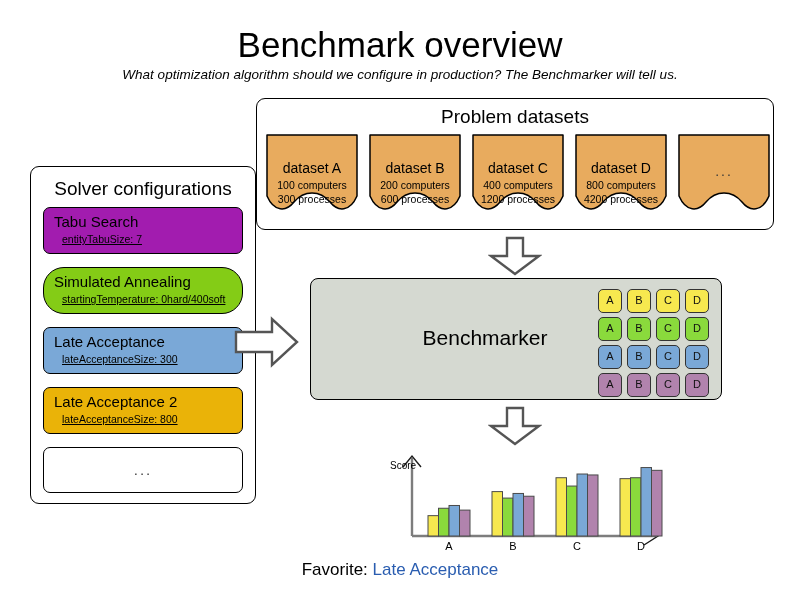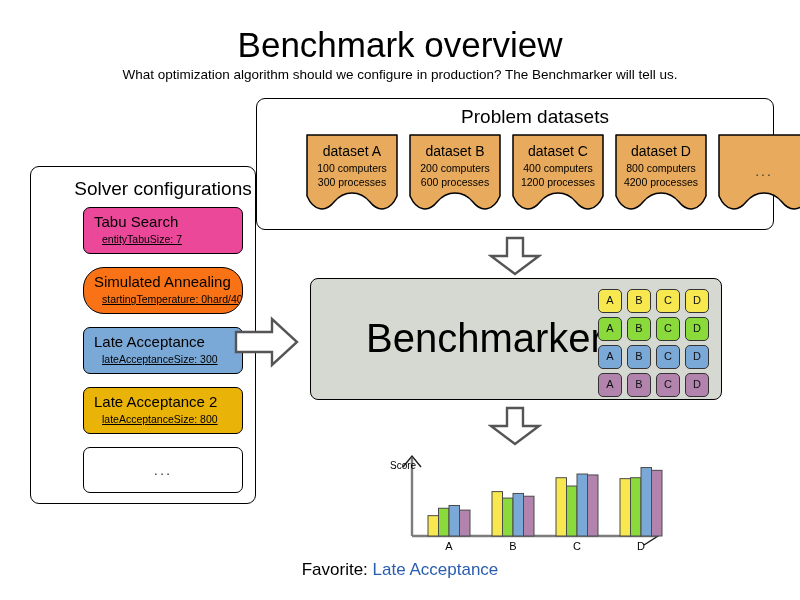--- a/index.html
+++ b/index.html
@@ -20,29 +20,29 @@
     font-size:35px;
     font-weight:normal;
     letter-spacing:0px;
     line-height:42px;
   }
   #page-subtitle{
     top:66px;left:0;width:800px;
     text-align:center;
     font-size:13.5px;
     line-height:18px;
+    font-style:italic;
   }
 
   
   .panel{
     border:1.6px solid #000;
     border-radius:9px;
     background:#fff;
     box-sizing:border-box;
-    padding-left:40px;
   }
   .panel-title{
     text-align:center;
     font-size:19px;
     line-height:24px;
   }
 
   
   #solver-panel{left:30px;top:166px;width:226px;height:338px;}
   #solver-panel-title{margin-top:10px;}
@@ -81,37 +81,37 @@
     width:92px;
     height:80px;
     flex:0 0 92px;
   }
   .dataset-tile svg{position:absolute;left:0;top:0;}
   .dataset-text{
     position:absolute;left:0;top:0;width:92px;
     text-align:center;
     pointer-events:none;
   }
-  .dataset-name{font-size:14px;line-height:20px;margin-top:7px;}
+  .dataset-name{font-size:14px;line-height:20px;margin-top:24px;}
   .dataset-line{font-size:10.5px;line-height:14px;}
   .dataset-ellipsis{
     font-size:14px;letter-spacing:2px;color:#3a3a3a;margin-top:29px;line-height:16px;
   }
 
   
   #benchmarker-box{
     left:310px;top:278px;width:412px;height:122px;
     background:#d5d9d1;
     border:1.6px solid #000;
     border-radius:8px;
     box-sizing:border-box;
   }
   #benchmarker-label{
     position:absolute;left:24px;top:40px;width:300px;
-    text-align:center;font-size:40px;line-height:38px;
+    text-align:center;font-size:21px;line-height:38px;
   }
   #result-grid{
     position:absolute;right:12px;top:10px;
     display:grid;
     grid-template-columns:repeat(4,24px);
     grid-auto-rows:24px;
     gap:4px 5px;
   }
   .result-cell{
     border:1.3px solid #333;
@@ -145,25 +145,25 @@
 </style>
 </head>
 <body>
 
 <div class="abs" id="page-title">Benchmark overview</div>
 <div class="abs" id="page-subtitle">What optimization algorithm should we configure in production? The Benchmarker will tell us.</div>
 
 <div class="abs panel" id="solver-panel">
   <div class="panel-title" id="solver-panel-title">Solver configurations</div>
   <div class="config-list" id="config-list">
-      <div class="config-card" style="background: #ec4899;">
+      <div class="config-card" style="background: #a21caf;">
         <div class="config-name">Tabu Search</div>
         <div class="config-param">entityTabuSize: 7</div>
       </div>
-      <div class="config-card" style="background: #f97316; border-radius: 21px;">
+      <div class="config-card" style="background: #84cc16; border-radius: 21px;">
         <div class="config-name">Simulated Annealing</div>
         <div class="config-param">startingTemperature: 0hard/400soft</div>
       </div>
       <div class="config-card" style="background: rgb(122, 168, 215);">
         <div class="config-name">Late Acceptance</div>
         <div class="config-param">lateAcceptanceSize: 300</div>
       </div>
       <div class="config-card" style="background: #eab308;">
         <div class="config-name">Late Acceptance 2</div>
         <div class="config-param">lateAcceptanceSize: 800</div>

